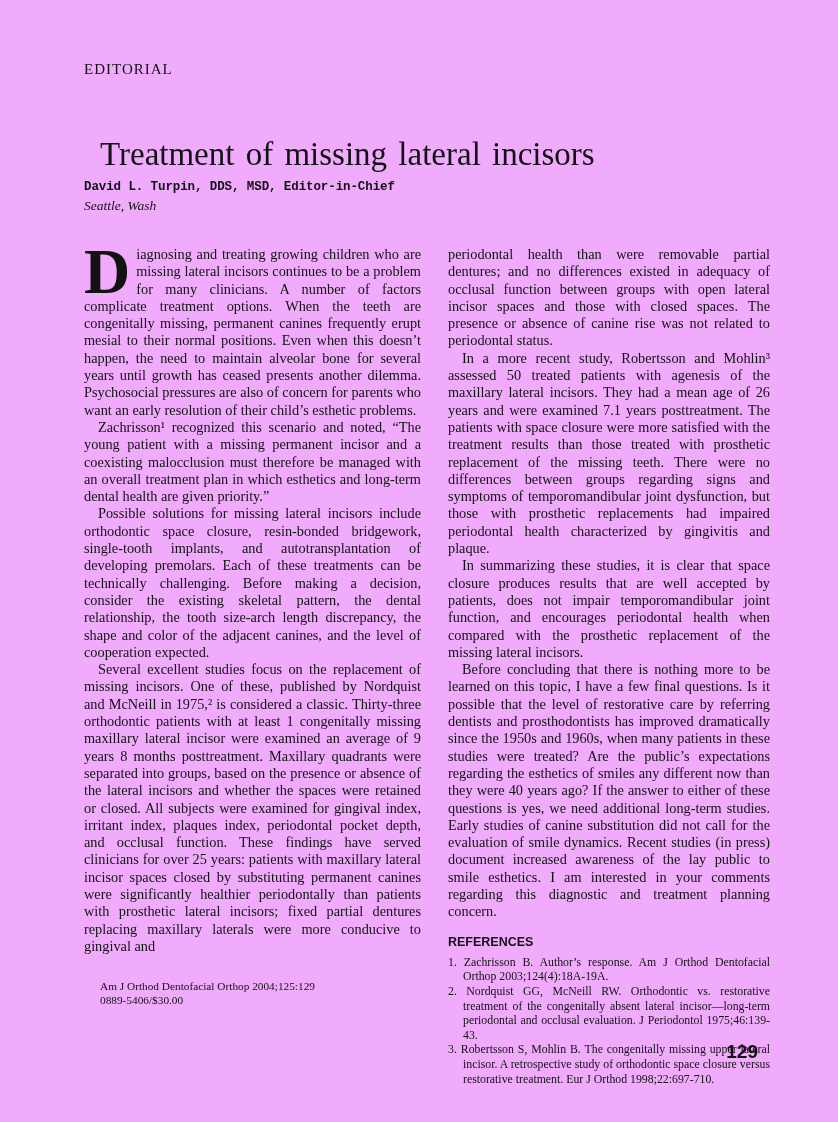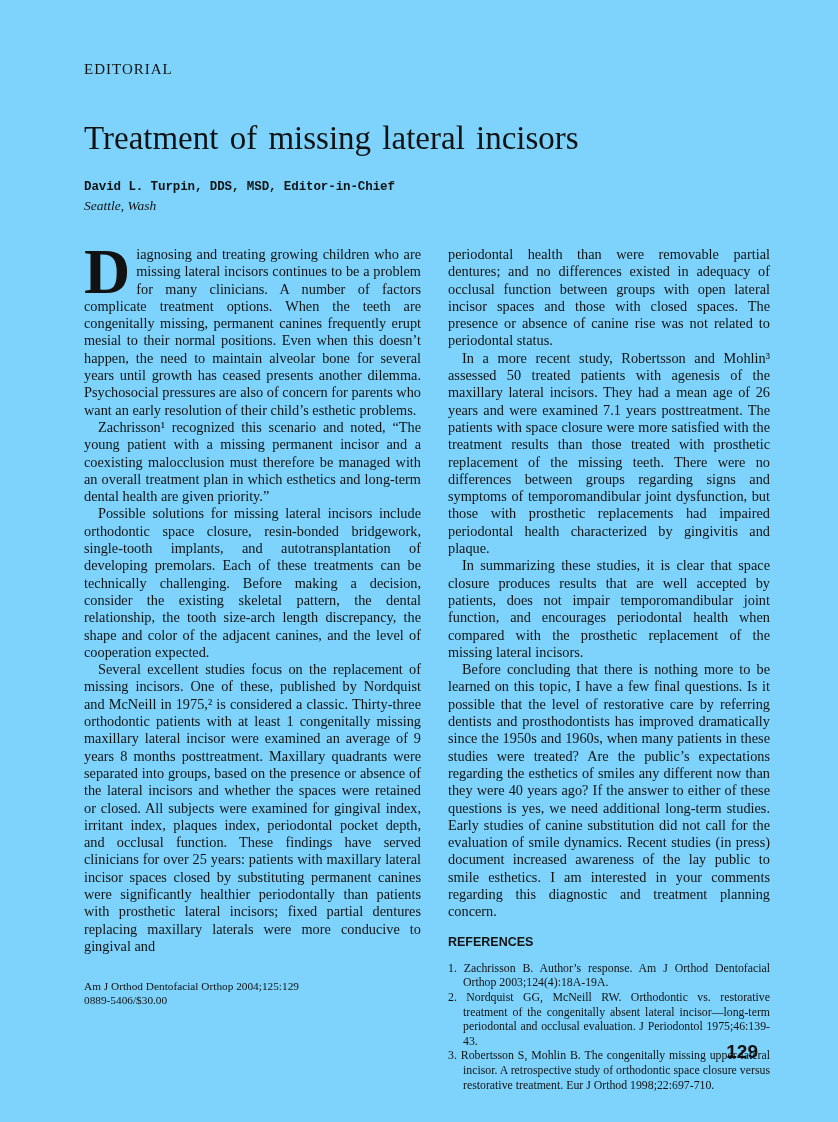--- a/index.html
+++ b/index.html
@@ -1,20 +1,20 @@
 <!DOCTYPE html>
 <html lang="en"><head>
 <meta charset="utf-8">
 <style>
   html, body { margin: 0; padding: 0; background: #ffffff; }
   .page {
     position: relative;
     width: 838px;
     height: 1122px;
-    background: #7dd3fc;
+    background: #f0abfc;
     color: #121212;
     font-family: "Liberation Serif", serif;
     overflow: hidden;
   }
   .kicker {
     position: absolute;
     left: 84px; top: 61px;
     font-size: 15px;
     letter-spacing: 1px;
   }
@@ -56,31 +56,31 @@
     float: left;
     font-weight: bold;
     font-size: 64px;
     line-height: 49px;
     height: 49px;
     padding-right: 6px;
     padding-top: 1px;
   }
   .footnote {
     position: absolute;
-    left: 84px; top: 979px;
+    left: 100px; top: 979px;
     width: 340px;
     font-size: 11.3px;
     line-height: 14px;
     text-align: left;
   }
   .ref-heading {
     font-family: "Liberation Sans", sans-serif;
     font-weight: bold;
     font-size: 12.5px;
-    margin: 13px 0 10px 0;
+    margin: 13px 0 4px 0;
     text-align: left;
   }
   .ref {
     font-size: 11.8px;
     line-height: 14.6px;
     padding-left: 15px;
     text-indent: -15px;
     text-align: justify;
   }
   .page-number {
@@ -93,21 +93,21 @@
     font-size: 19px;
   }
 </style>
 </head>
 <body>
 
 <div class="page">
 
   <div class="kicker">EDITORIAL</div>
 
-  <h1 class="title" style="font-weight:normal;margin:0;">Treatment of missing lateral incisors</h1>
+  <h1 class="title" style="font-weight:normal;margin:16px;">Treatment of missing lateral incisors</h1>
 
   <div class="author">David L. Turpin, DDS, MSD, Editor-in-Chief</div>
   <div class="affiliation">Seattle, Wash</div>
 
   <div class="col col-left">
     <p class="body-par"><span class="dropcap">D</span><span>iagnosing and treating growing children who are missing lateral incisors continues to be a problem for many clinicians. A number of factors complicate treatment options. When the teeth are congenitally missing, permanent canines frequently erupt mesial to their normal positions. Even when this doesn’t happen, the need to maintain alveolar bone for several years until growth has ceased presents another dilemma. Psychosocial pressures are also of concern for parents who want an early resolution of their child’s esthetic problems.</span></p>
     <p class="indent">Zachrisson¹ recognized this scenario and noted, “The young patient with a missing permanent incisor and a coexisting malocclusion must therefore be managed with an overall treatment plan in which esthetics and long-term dental health are given priority.”</p>
     <p class="indent">Possible solutions for missing lateral incisors include orthodontic space closure, resin-bonded bridgework, single-tooth implants, and autotransplantation of developing premolars. Each of these treatments can be technically challenging. Before making a decision, consider the existing skeletal pattern, the dental relationship, the tooth size-arch length discrepancy, the shape and color of the adjacent canines, and the level of cooperation expected.</p>
     <p class="indent">Several excellent studies focus on the replacement of missing incisors. One of these, published by Nordquist and McNeill in 1975,² is considered a classic. Thirty-three orthodontic patients with at least 1 congenitally missing maxillary lateral incisor were examined an average of 9 years 8 months posttreatment. Maxillary quadrants were separated into groups, based on the presence or absence of the lateral incisors and whether the spaces were retained or closed. All subjects were examined for gingival index, irritant index, plaques index, periodontal pocket depth, and occlusal function. These findings have served clinicians for over 25 years: patients with maxillary lateral incisor spaces closed by substituting permanent canines were significantly healthier periodontally than patients with prosthetic lateral incisors; fixed partial dentures replacing maxillary laterals were more conducive to gingival and</p>
   </div>

